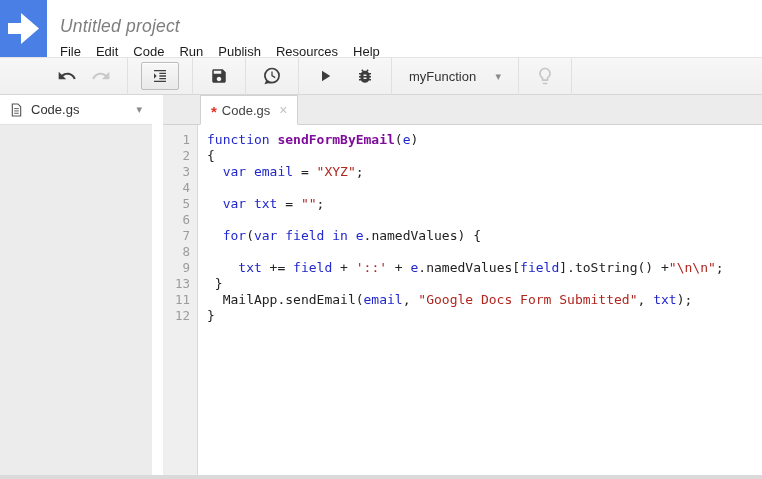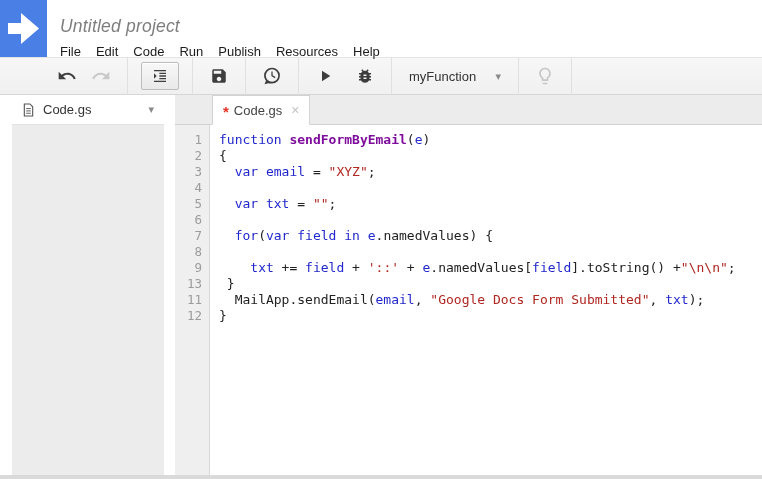--- a/index.html
+++ b/index.html
@@ -27,21 +27,21 @@
   .tb-btn svg{display:block;}
   .indent-btn{width:38px; height:28px; border:1px solid #bdbdbd; border-radius:2px;
     background:linear-gradient(#f8f8f8,#e9e9e9); box-shadow:inset 0 1px 0 #fff;}
   .fn-select{display:flex; align-items:center; width:100px; justify-content:space-between;
     padding:0 4px; cursor:pointer;}
   .fn-select .fn-label{font-size:13px; color:#333;}
   .caret{font-size:11px; color:#8a8a8a; line-height:1;}
   .gap8{width:8px;} .gap14{width:14px;}
 
   
-  .content{display:flex; height:384px;padding-left:12px;}
+  .content{display:flex; height:384px;}
   .sidebar{width:152px; background:#ececec; flex:none;}
   .file-item{height:30px; background:#fff; border-bottom:1px solid #e2e2e2;
     display:flex; align-items:center; padding:0 10px; cursor:pointer;}
   .file-item .file-label{font-size:13px; color:#333; margin-left:8px; flex:1;}
   .v-divider{width:11px; background:#fff; flex:none;}
 
   .editor{flex:1; display:flex; flex-direction:column; min-width:0;}
   .tab-bar{height:30px; background:#ececec; border-bottom:1px solid #d2d2d2;
     display:flex; align-items:flex-end; padding-left:37px; flex:none;}
   .tab{height:30px; margin-bottom:-1px; background:#fff; border:1px solid #d2d2d2; border-bottom:1px solid #fff;

